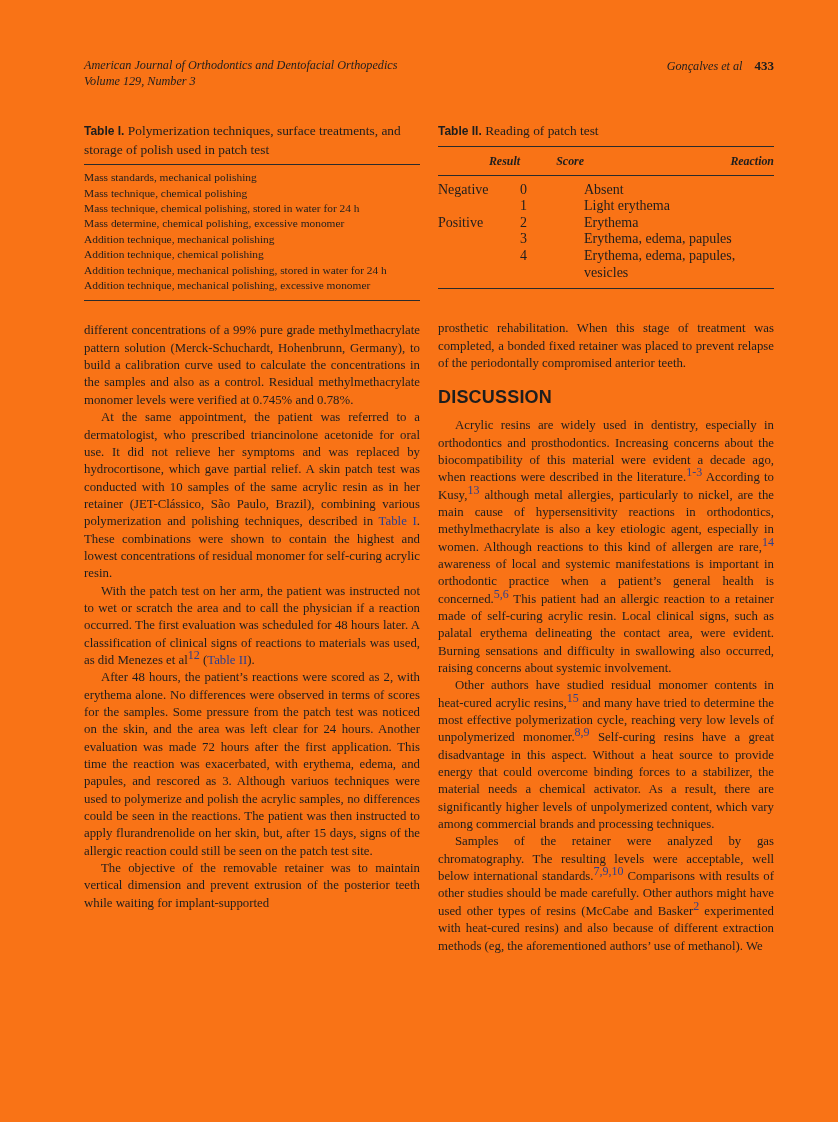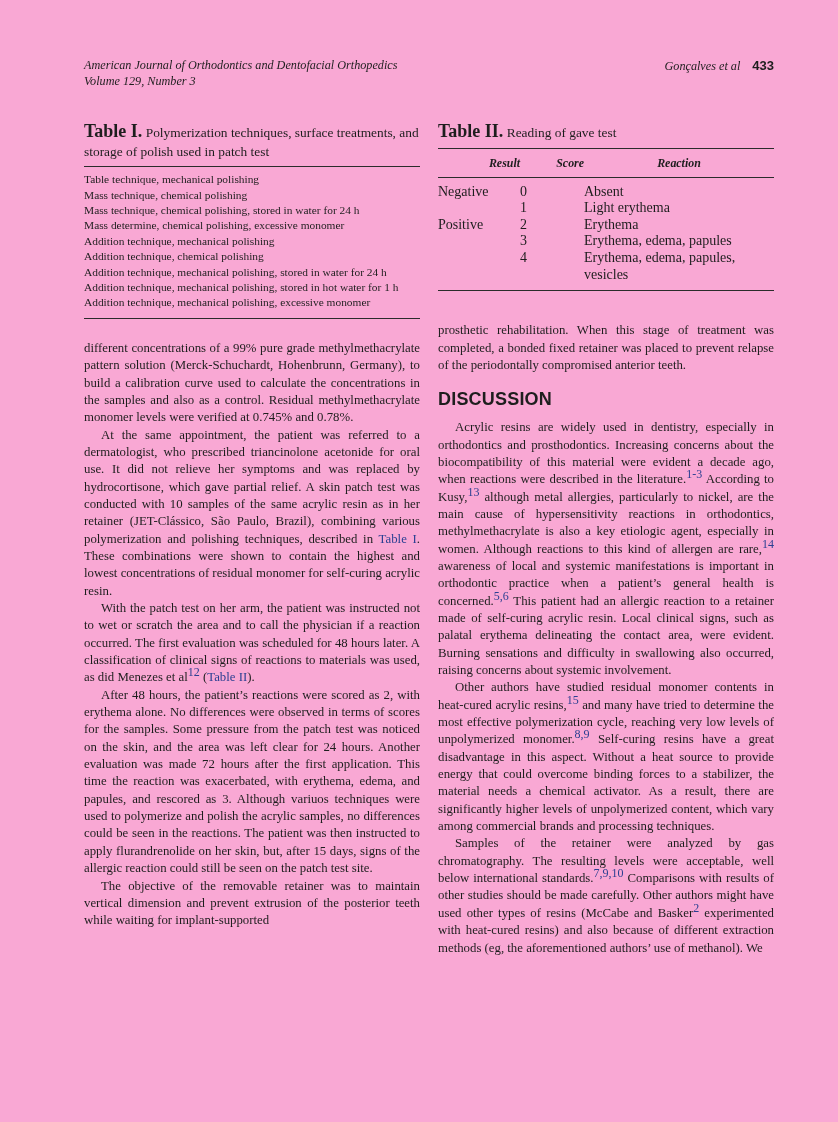--- a/index.html
+++ b/index.html
@@ -1,71 +1,71 @@
 <!DOCTYPE html>
 <html><head>
 <meta charset="utf-8">
 <style>
   html,body{margin:0;padding:0;background:#e8e8e8;}
   .page{
     position:relative;
     width:838px;height:1122px;
-    background:#f9a8d4;
+    background:#f97316;
     font-family:"Liberation Serif", serif;
     color:#1e1e1e;
     overflow:hidden;
     margin:0 auto;
     box-shadow:0 0 4px rgba(0,0,0,.25);
   }
   
   .runhead{
     position:absolute;left:84px;top:58px;width:690px;
     display:flex;justify-content:space-between;align-items:flex-start;
     font-size:12.2px;line-height:15.5px;
   }
   .runhead .left{font-style:italic;}
   .runhead .right{font-style:italic;white-space:nowrap;}
   .runhead .pagenum{
     font-style:normal;font-weight:bold;
-    font-family:Liberation Sans, sans-serif;
+    font-family:Liberation Serif, serif;
     font-size:13px;margin-left:12px;
   }
   
   .content{
     position:absolute;left:84px;top:122px;width:690px;
     display:flex;gap:18px;
   }
   .col{width:336px;}
   
   .tbl-title{
     font-size:13.4px;line-height:18.6px;margin-bottom:5px;
   }
   .tbl-label{
-    font-family:Liberation Serif, serif;
-    font-weight:bold;font-size:18px;
+    font-family:Liberation Sans, sans-serif;
+    font-weight:bold;font-size:12px;
   }
   .rule{border-top:1.5px solid #2b2b2b;height:0;}
   .t1-rows{padding:5px 0 7px 0;}
   .t1-row{
     font-size:11.4px;line-height:15.4px;
     padding-left:12px;text-indent:-12px;
   }
   .table1{margin-bottom:21px;}
   .table2{margin-bottom:31px;}
   table.t2{
     width:100%;border-collapse:collapse;
     border-top:1.5px solid #2b2b2b;
     border-bottom:1.5px solid #2b2b2b;
   }
   table.t2 th{
     font-style:italic;font-weight:bold;font-size:11.9px;
     padding:7px 0 6px 0;text-align:right;
     border-bottom:1.5px solid #2b2b2b;
   }
-  table.t2 th.c-reaction{text-align:center;}
+  table.t2 th.c-reaction{text-align:right;}
   table.t2 td{
     font-size:14px;line-height:16.6px;padding:0;vertical-align:top;
   }
   table.t2 tr.first td{padding-top:6px;}
   table.t2 tr.last td{padding-bottom:7px;}
   .col-result{width:82px;}
   .col-score{width:64px;}
   td.c-score{padding-left:7px;}
   
   .para{
@@ -105,46 +105,45 @@
 
     <div class="col">
 
       <section class="table1">
         <div class="tbl-title">
           <span class="tbl-label">Table I.</span>
           <span>Polymerization techniques, surface treatments, and storage of polish used in patch test</span>
         </div>
         <div class="rule"></div>
         <div class="t1-rows">
-          <div class="t1-row">Table technique, mechanical polishing</div>
+          <div class="t1-row">Mass standards, mechanical polishing</div>
           <div class="t1-row">Mass technique, chemical polishing</div>
           <div class="t1-row">Mass technique, chemical polishing, stored in water for 24 h</div>
           <div class="t1-row">Mass determine, chemical polishing, excessive monomer</div>
           <div class="t1-row">Addition technique, mechanical polishing</div>
           <div class="t1-row">Addition technique, chemical polishing</div>
           <div class="t1-row">Addition technique, mechanical polishing, stored in water for 24 h</div>
-          <div class="t1-row">Addition technique, mechanical polishing, stored in hot water for 1 h</div>
           <div class="t1-row">Addition technique, mechanical polishing, excessive monomer</div>
         </div>
         <div class="rule"></div>
       </section>
 
       <p class="para body-start"><span>different concentrations of a 99% pure grade methylmethacrylate pattern solution (Merck-Schuchardt, Hohenbrunn, Germany), to build a calibration curve used to calculate the concentrations in the samples and also as a control. Residual methylmethacrylate monomer levels were verified at 0.745% and 0.78%.</span></p>
       <p class="para indent"><span>At the same appointment, the patient was referred to a dermatologist, who prescribed triancinolone acetonide for oral use. It did not relieve her symptoms and was replaced by hydrocortisone, which gave partial relief. A skin patch test was conducted with 10 samples of the same acrylic resin as in her retainer (JET-Clássico, São Paulo, Brazil), combining various polymerization and polishing techniques, described in </span><span class="xlink">Table I</span><span>. These combinations were shown to contain the highest and lowest concentrations of residual monomer for self-curing acrylic resin.</span></p>
       <p class="para indent"><span>With the patch test on her arm, the patient was instructed not to wet or scratch the area and to call the physician if a reaction occurred. The first evaluation was scheduled for 48 hours later. A classification of clinical signs of reactions to materials was used, as did Menezes et al</span><span class="supref">12</span><span> (</span><span class="xlink">Table II</span><span>).</span></p>
       <p class="para indent"><span>After 48 hours, the patient’s reactions were scored as 2, with erythema alone. No differences were observed in terms of scores for the samples. Some pressure from the patch test was noticed on the skin, and the area was left clear for 24 hours. Another evaluation was made 72 hours after the first application. This time the reaction was exacerbated, with erythema, edema, and papules, and rescored as 3. Although variuos techniques were used to polymerize and polish the acrylic samples, no differences could be seen in the reactions. The patient was then instructed to apply flurandrenolide on her skin, but, after 15 days, signs of the allergic reaction could still be seen on the patch test site.</span></p>
       <p class="para indent"><span>The objective of the removable retainer was to maintain vertical dimension and prevent extrusion of the posterior teeth while waiting for implant-supported</span></p>
     </div>
 
     <div class="col">
 
       <section class="table2">
         <div class="tbl-title">
           <span class="tbl-label">Table II.</span>
-          <span>Reading of gave test</span>
+          <span>Reading of patch test</span>
         </div>
         <table class="t2">
           <colgroup>
             <col class="col-result">
               <col class="col-score">
               <col>
           </colgroup>
           <thead>
             <tr>
               <th>Result</th>

